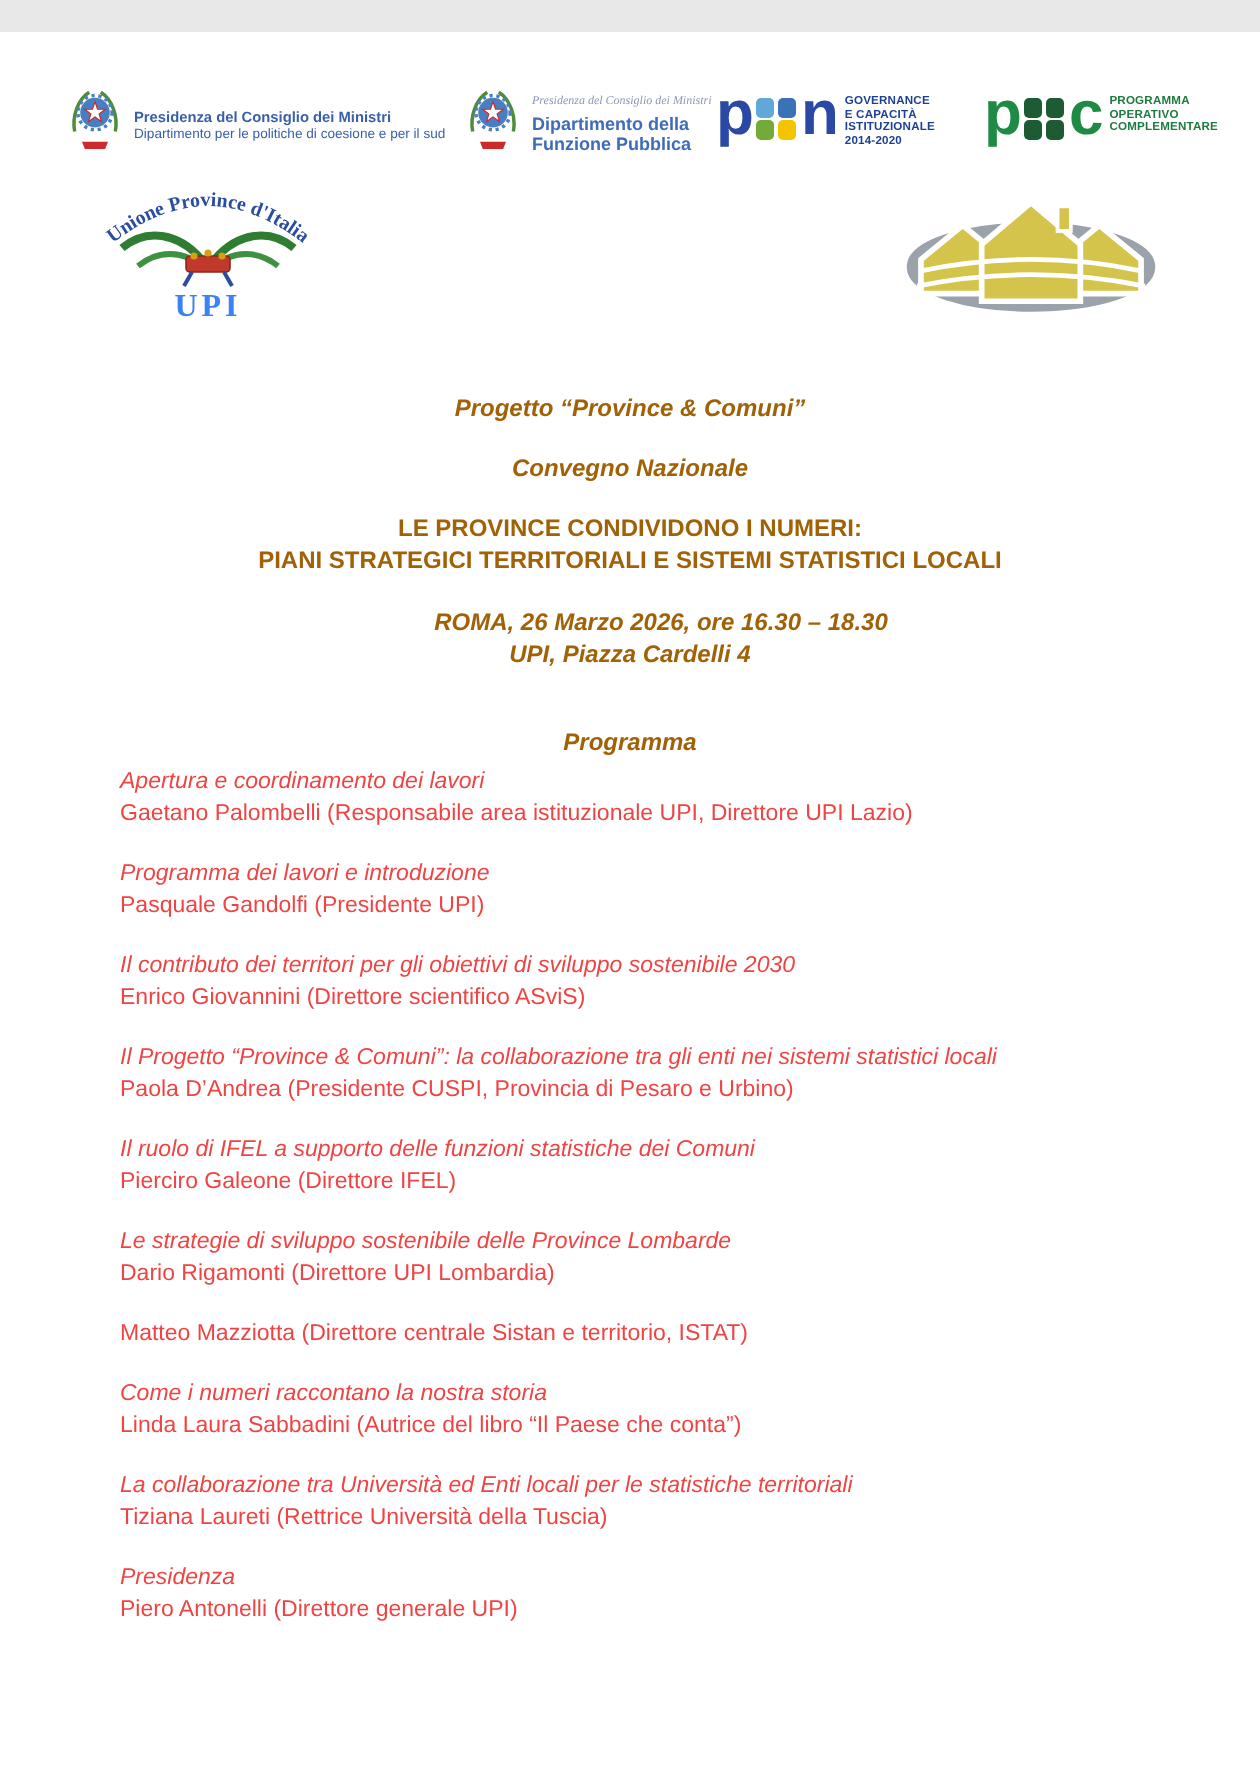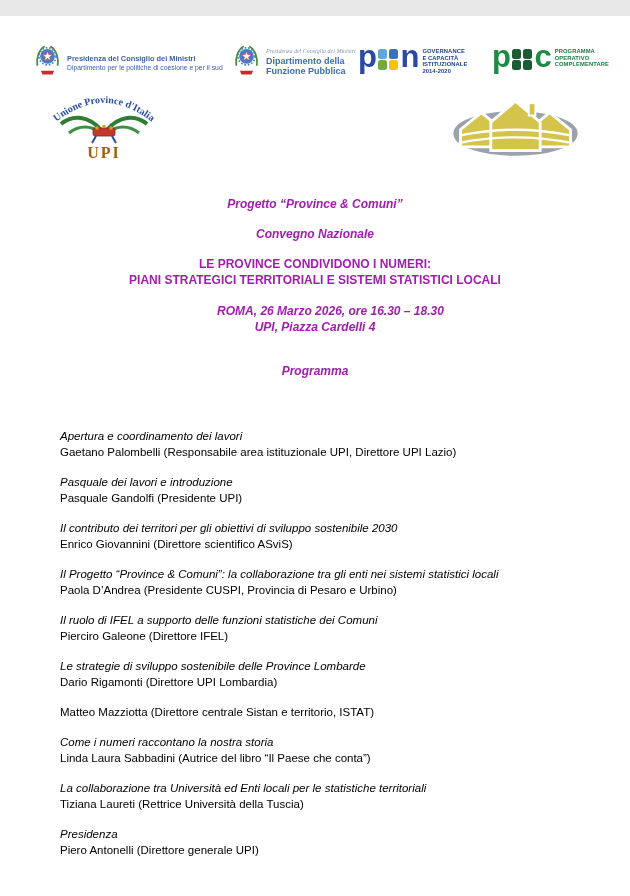--- a/index.html
+++ b/index.html
@@ -30,29 +30,29 @@
              gap: 1.5px; margin: 4px 2px 0 2px; }
   .sq { border-radius: 2.5px; }
   .brand-caption { font-size: 5.8px; font-weight: bold; line-height: 6.6px;
                    letter-spacing: 0.1px; margin-left: 4px; margin-top: 3px;
                    text-transform: uppercase; }
   .pon .brand-caption { color: #1d3f94; }
   .poc .brand-caption { color: #1e7a3e; }
 
   
   .upi-label { font-family: "Liberation Serif", serif; font-weight: bold;
-               font-size: 16px; color: #a16207; text-align: center;
+               font-size: 16px; color: #3b82f6; text-align: center;
                letter-spacing: 2px; margin-top: -4px; }
 
   
   .doc-line { position: absolute; left: 0; width: 100%; text-align: center;
-              color: #a21caf; font-size: 12px; }
+              color: #a16207; font-size: 12px; }
   .bold-italic { font-weight: bold; font-style: italic; }
   .bold-caps { font-weight: bold; }
-  .agenda { position: absolute; left: 60px; top: 412px; color: #000000; }
+  .agenda { position: absolute; left: 60px; top: 367px; color: #ef4444; }
   .agenda-item { margin-bottom: 14px; }
   .agenda-item div { font-size: 11.5px; line-height: 16px; white-space: nowrap; }
   .topic { font-style: italic; }
 </style>
 </head>
 <body>
 
 <div class="page">
 
   <div class="abs gov-logo" style="left:33px; top:24px;">
@@ -164,21 +164,21 @@
   <div class="doc-line bold-italic" style="top:288px;padding-left:31px;">ROMA, 26 Marzo 2026, ore 16.30 – 18.30</div>
   <div class="doc-line bold-italic" style="top:304px;">UPI, Piazza Cardelli 4</div>
   <div class="doc-line bold-italic" style="top:348px;">Programma</div>
 
   <div class="agenda">
     <div class="agenda-item">
       <div class="topic">Apertura e coordinamento dei lavori</div>
       <div>Gaetano Palombelli (Responsabile area istituzionale UPI, Direttore UPI Lazio)</div>
     </div>
     <div class="agenda-item">
-      <div class="topic">Pasquale dei lavori e introduzione</div>
+      <div class="topic">Programma dei lavori e introduzione</div>
       <div>Pasquale Gandolfi (Presidente UPI)</div>
     </div>
     <div class="agenda-item">
       <div class="topic">Il contributo dei territori per gli obiettivi di sviluppo sostenibile 2030</div>
       <div>Enrico Giovannini (Direttore scientifico ASviS)</div>
     </div>
     <div class="agenda-item">
       <div class="topic">Il Progetto “Province &amp; Comuni”: la collaborazione tra gli enti nei sistemi statistici locali</div>
       <div>Paola D’Andrea (Presidente CUSPI, Provincia di Pesaro e Urbino)</div>
     </div>

